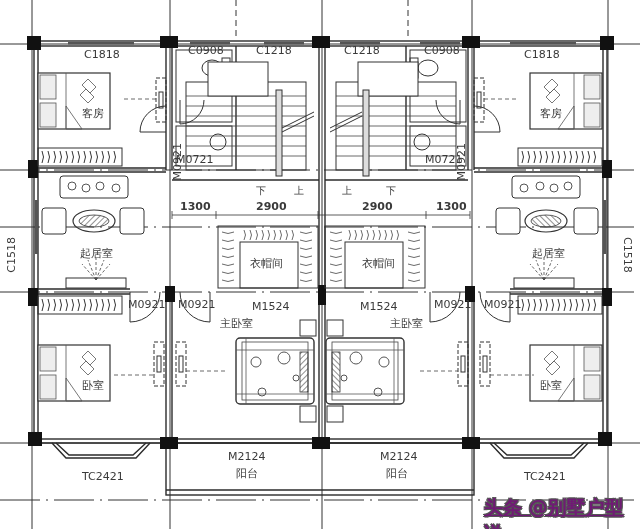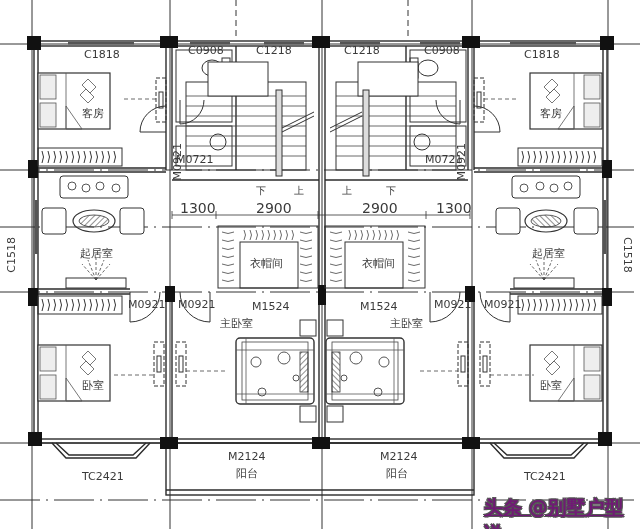--- a/index.html
+++ b/index.html
@@ -1,21 +1,21 @@
 <!DOCTYPE html>
 <html><head>
 <meta charset="utf-8">
 <style>
   html,body{margin:0;padding:0;background:#ffffff;}
   body{width:640px;height:529px;overflow:hidden;position:relative;font-family:"DejaVu Sans",sans-serif;}
   #plan{position:absolute;left:0;top:0;width:640px;height:529px;}
   .lbl{position:absolute;font-family:"DejaVu Sans",sans-serif;color:#333;font-size:11px;line-height:1;white-space:nowrap;}
   .lbl.room{font-size:11px;color:#3a3a3a;}
   .lbl.code{font-size:11px;color:#3a3a3a;margin-top:25px;}
-  .lbl.dim{font-size:14px;color:#3a3a3a;}
+  .lbl.dim{font-size:11px;color:#3a3a3a;font-weight:bold;}
   .lbl.arrow{font-size:10px;color:#3a3a3a;}
   .lbl.vert{writing-mode:vertical-rl;transform:rotate(180deg);}
   .watermark{position:absolute;left:484px;top:495px;font-size:19px;color:#701a75;font-weight:bold;
     text-shadow:-1px -1px 0 #555,1px -1px 0 #555,-1px 1px 0 #555,1px 1px 0 #555;font-family:"DejaVu Sans",sans-serif;text-decoration:underline;}
 </style>
 </head>
 <body>
 
 <svg id="plan" viewBox="0 0 640 529" xmlns="http://www.w3.org/2000/svg">
   <defs>

